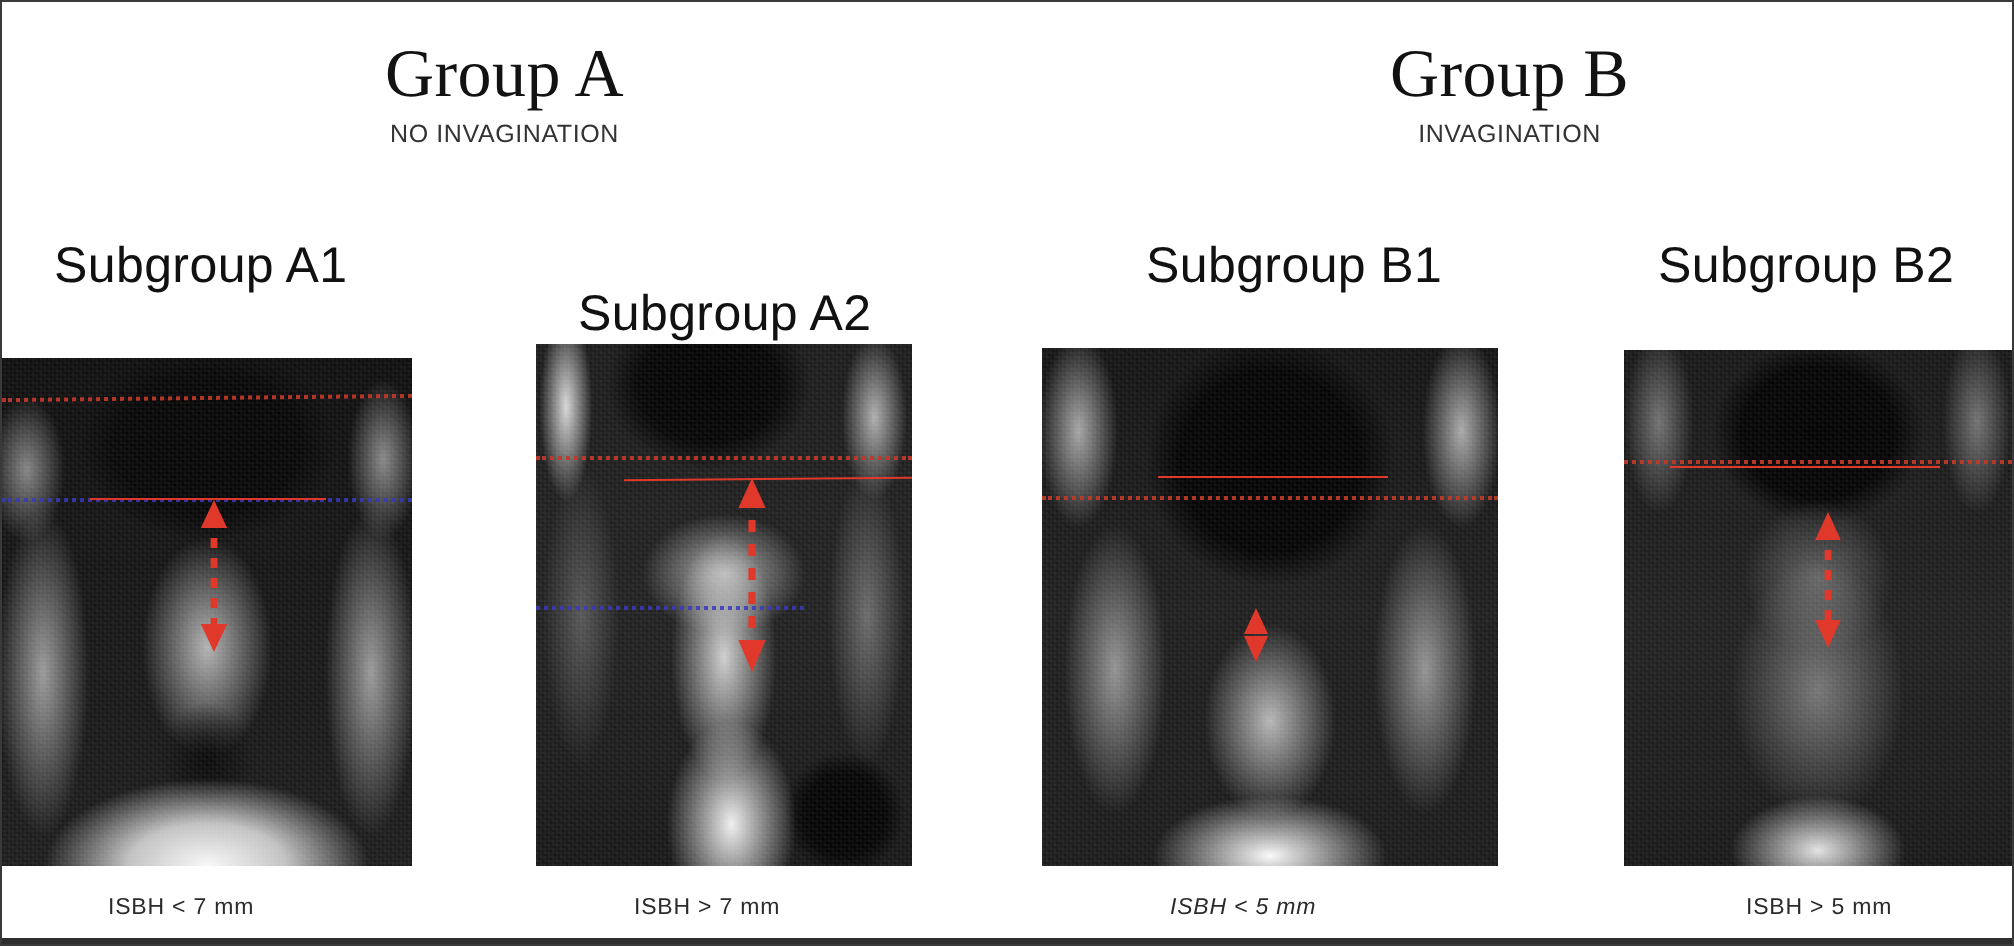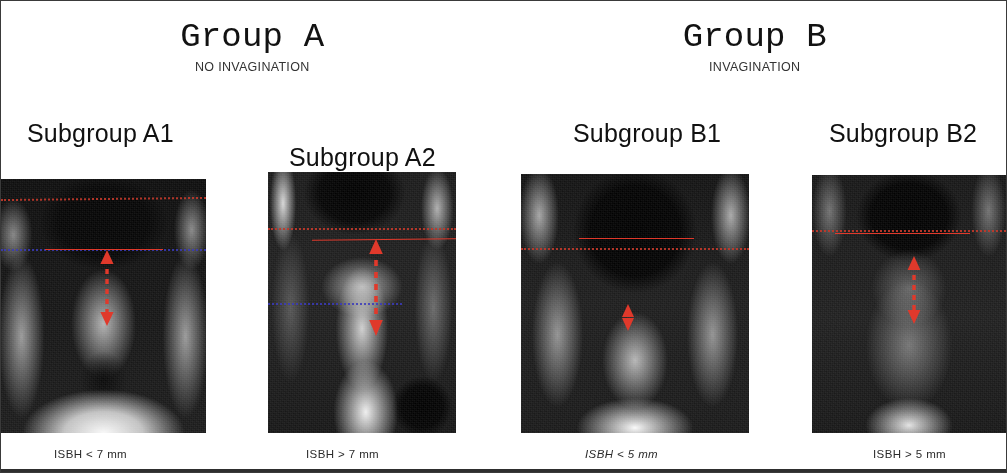--- a/index.html
+++ b/index.html
@@ -27,21 +27,21 @@
     position: absolute;
     top: 0;
     width: 50%;
     text-align: center;
     pointer-events: none;
   }
   .group-header.left  { left: 0; }
   .group-header.right { left: 50%; }
 
   .group-title {
-    font-family: Liberation Mono, monospace;
+    font-family: Liberation Serif, serif;
     font-size: 34px;
     font-weight: 400;
     letter-spacing: 0.2px;
     color: #121212;
     margin-top: 19px;
     line-height: 1.05;
   }
   .group-subtitle {
     font-family: "Liberation Sans", sans-serif;
     font-size: 12.5px;
@@ -186,21 +186,21 @@
     position: absolute;
     top: 447px;
     font-family: "Liberation Sans", sans-serif;
     font-size: 11.5px;
     font-weight: 400;
     color: #2b2b2b;
     letter-spacing: .4px;
     white-space: nowrap;
   }
   .cap-1 { left: 53px;  }
-  .cap-2 { left: 305px; }
+  .cap-2 { left: 316px; }
   .cap-3 { left: 584px; font-style: italic; }
   .cap-4 { left: 872px; }
 
   
   .bottom-rule {
     position: absolute;
     left: 0; right: 0; bottom: 0;
     height: 3px;
     background: #2e2e2e;
   }

